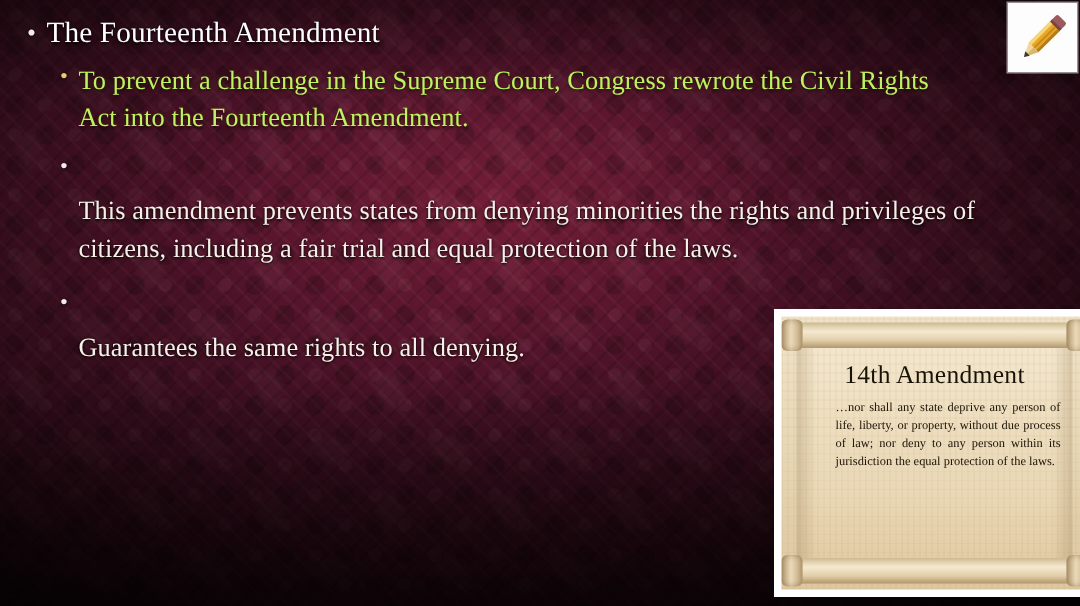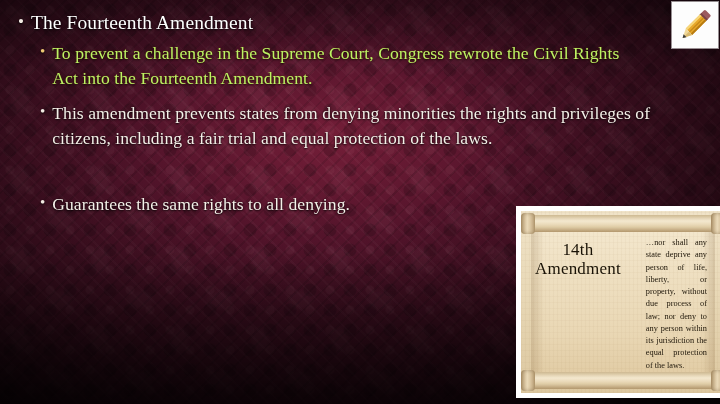--- a/index.html
+++ b/index.html
@@ -62,20 +62,21 @@
 
   .gold .l2-dot{color:#edc774;}
   .gold .l2-text{
     color:#bef264;
     text-shadow:0 1px 2px rgba(0,0,0,.80), 0 0 2px rgba(120,70,0,.55);
   }
   .white .l2-dot{color:#f2ebe3;}
   .white .l2-text{
     color:#f6f0e9;
     text-shadow:0 1px 2px rgba(0,0,0,.85), 0 0 1px rgba(0,0,0,.6);
+    margin-top:27px;
   }
 
   #b1{left:18px;top:11px;}
   #b2{left:40px;top:41px;width:600px;}
   #b3{left:40px;top:101px;width:620px;}
   #b4{left:40px;top:192px;width:430px;}
 
   
   #pencil-panel{
     position:absolute;left:672px;top:2px;width:46px;height:46px;
@@ -126,30 +127,30 @@
     background:linear-gradient(to right,#b99f76 0%,#ead9b8 45%,#c3a97f 100%);
     box-shadow:inset 0 0 4px rgba(90,65,30,.45);
   }
   #cap-tl{left:0px;top:2px;}
   #cap-tr{right:0px;top:2px;}
   #cap-bl{left:0px;bottom:2px;}
   #cap-br{right:0px;bottom:2px;}
 
   #scroll-text-wrap{
     position:absolute;left:14px;right:14px;top:26px;bottom:26px;
-    display:flex;flex-direction:row;gap:21px;
+    display:flex;flex-direction:column;
   }
   #scroll-title{
     color:#191206;font-size:17px;line-height:1.1;text-align:center;
     margin-top:4px;margin-bottom:6px;font-family:"Liberation Serif",serif;
     letter-spacing:.2px;
   }
   #scroll-body{
     color:#1d1508;font-size:8.3px;line-height:1.48;text-align:justify;
-    font-family:"Liberation Serif",serif;padding:0 4px;
+    font-family:"Liberation Serif",serif;padding:0 4px;margin-left:18px;
   }
 
   .no-sel{user-select:none;}
 </style>
 </head>
 <body>
 
 <div id="slide">
 
   <div id="base-glow"></div>

